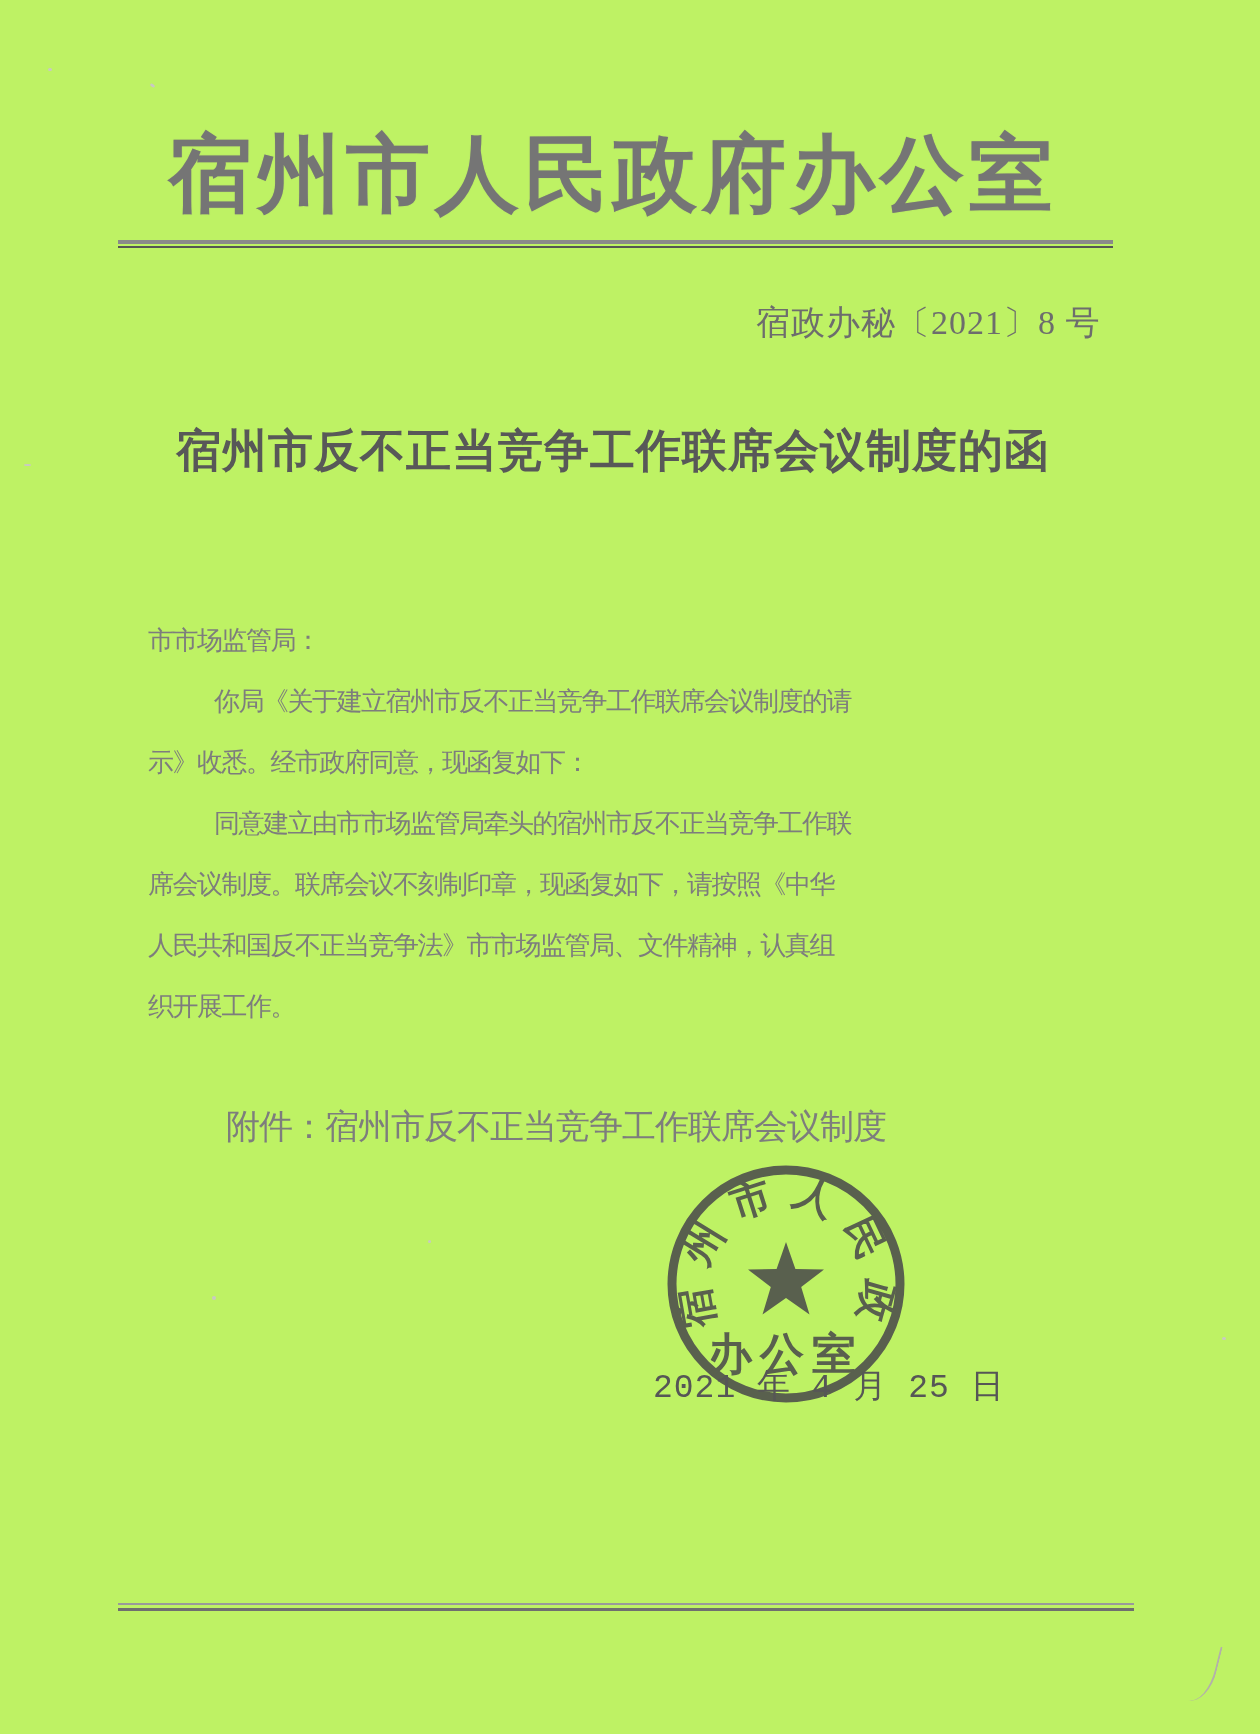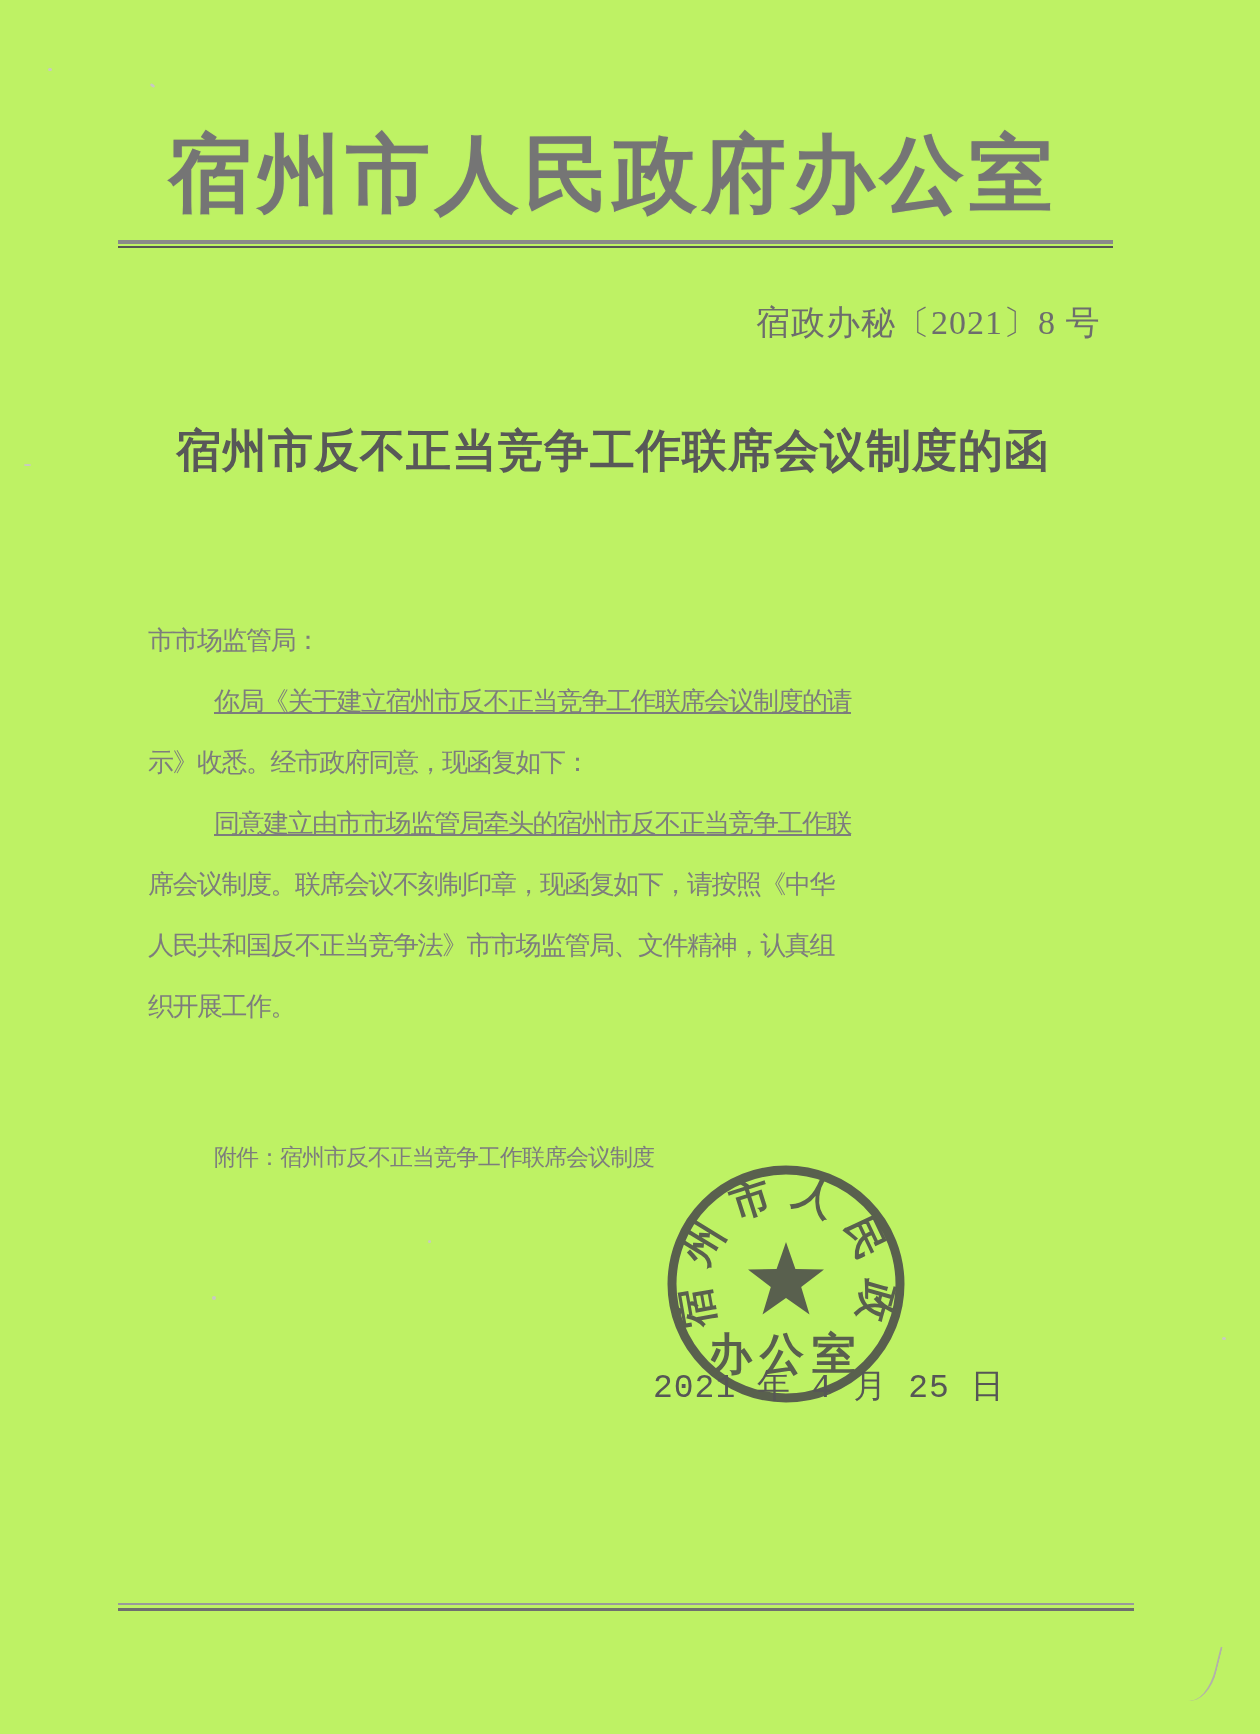--- a/index.html
+++ b/index.html
@@ -64,29 +64,28 @@
   .body-block {
     position: absolute;
     left: 148px; top: 610px;
     width: 980px;
     font-size: 26px;
     line-height: 61px;
     letter-spacing: -1.5px;
     color: #7d7d7d;
   }
   .body-line { white-space: nowrap; height: 61px; }
-  .indent { padding-left: 66px; text-decoration: underline; }
+  .indent { padding-left: 66px; }
   .attachment-line {
     position: absolute;
-    left: 214px; top: 1104px;
-    font-size: 23px;
+    left: 226px; top: 1104px;
+    font-size: 34px;
     letter-spacing: -1px;
     color: #7d7d7d;
     white-space: nowrap;
-    margin-top: 38px;
   }
   
   .seal {
     position: absolute;
     left: 664px; top: 1162px;
     width: 244px; height: 244px;
     opacity: .88;
   }
   .issue-date {
     position: absolute;

